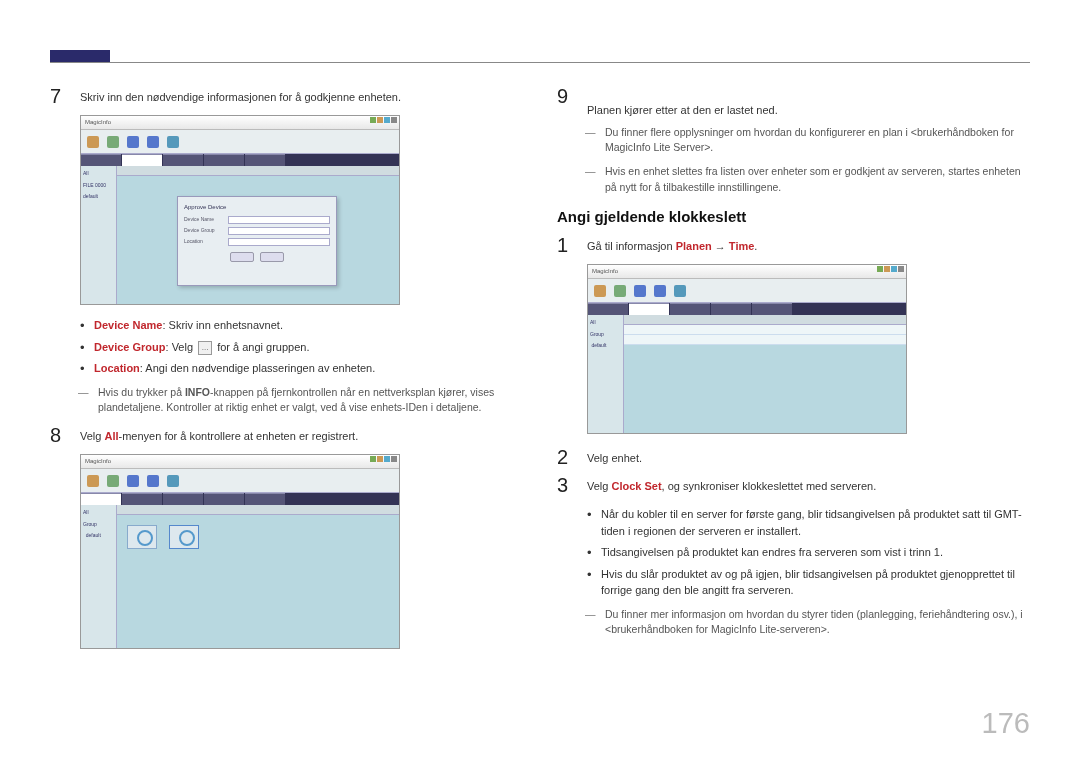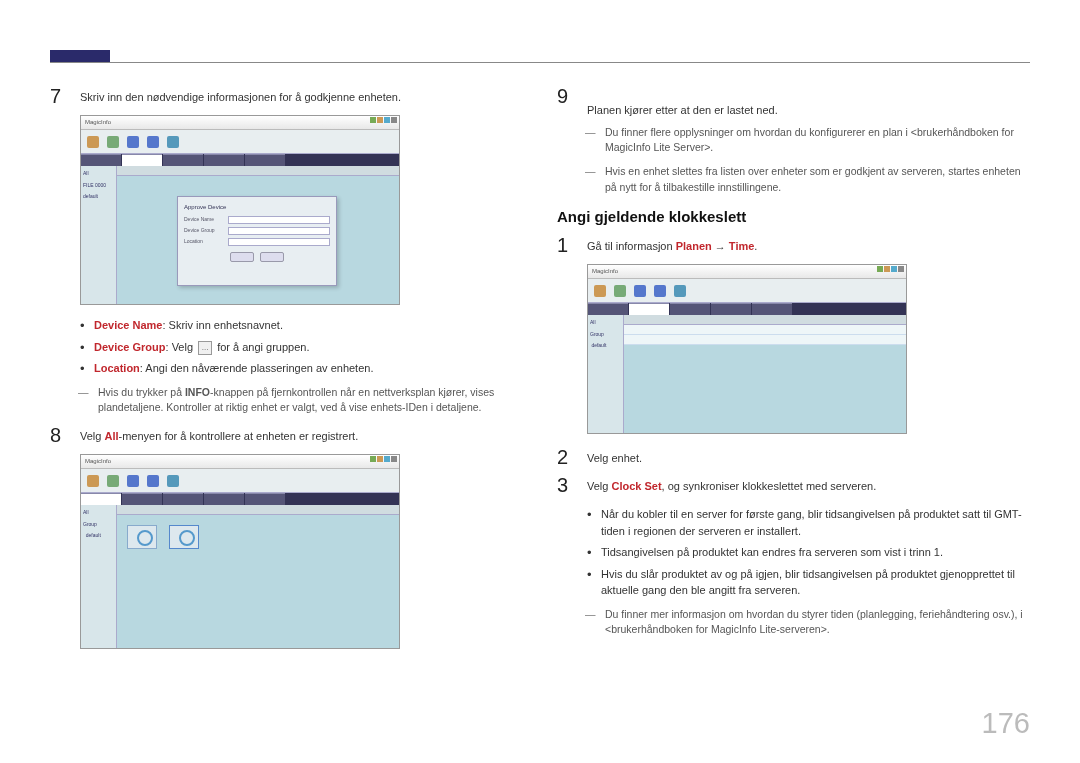--- a/index.html
+++ b/index.html
@@ -252,21 +252,21 @@
               <span class="ss-btn"></span>
               <span class="ss-btn"></span>
             </div>
         </div>
       </div>
     </div>
 
     <ul class="bullets">
       <li><span class="red">Device Name</span><span>: Skriv inn enhetsnavnet.</span></li>
       <li><span class="red">Device Group</span><span>: Velg </span><span class="inline-icon">...</span><span> for å angi gruppen.</span></li>
-      <li><span class="red">Location</span><span>: Angi den nåværende plasseringen av enheten.</span></li>
+      <li><span class="red">Location</span><span>: Angi den nødvendige plasseringen av enheten.</span></li>
     </ul>
 
     <div class="dash-note">Hvis du trykker på <span class="bold">INFO</span>-knappen på fjernkontrollen når en nettverksplan kjører, vises plandetaljene. Kontroller at riktig enhet er valgt, ved å vise enhets-IDen i detaljene.</div>
 
     <div class="step">
       <div class="step-num">8</div>
       <div class="step-text"><span>Velg </span><span class="red">All</span><span>-menyen for å kontrollere at enheten er registrert.</span></div>
     </div>
 
     <div class="screenshot tall" style="margin-left:30px;">
@@ -367,21 +367,21 @@
     </div>
 
     <div class="step">
       <div class="step-num">3</div>
       <div class="step-text"><span>Velg </span><span class="red">Clock Set</span><span>, og synkroniser klokkeslettet med serveren.</span></div>
     </div>
 
     <ul class="bullets">
       <li>Når du kobler til en server for første gang, blir tidsangivelsen på produktet satt til GMT-tiden i regionen der serveren er installert.</li>
       <li>Tidsangivelsen på produktet kan endres fra serveren som vist i trinn 1.</li>
-      <li>Hvis du slår produktet av og på igjen, blir tidsangivelsen på produktet gjenopprettet til aktuelle gang den ble angitt fra serveren.</li>
+      <li>Hvis du slår produktet av og på igjen, blir tidsangivelsen på produktet gjenopprettet til forrige gang den ble angitt fra serveren.</li>
     </ul>
 
     <div class="dash-note">Du finner mer informasjon om hvordan du styrer tiden (planlegging, feriehåndtering osv.), i &lt;brukerhåndboken for MagicInfo Lite-serveren&gt;.</div>
 
   </div>
 </div>
 
 <div class="page-num">176</div>
 
 </body></html>

